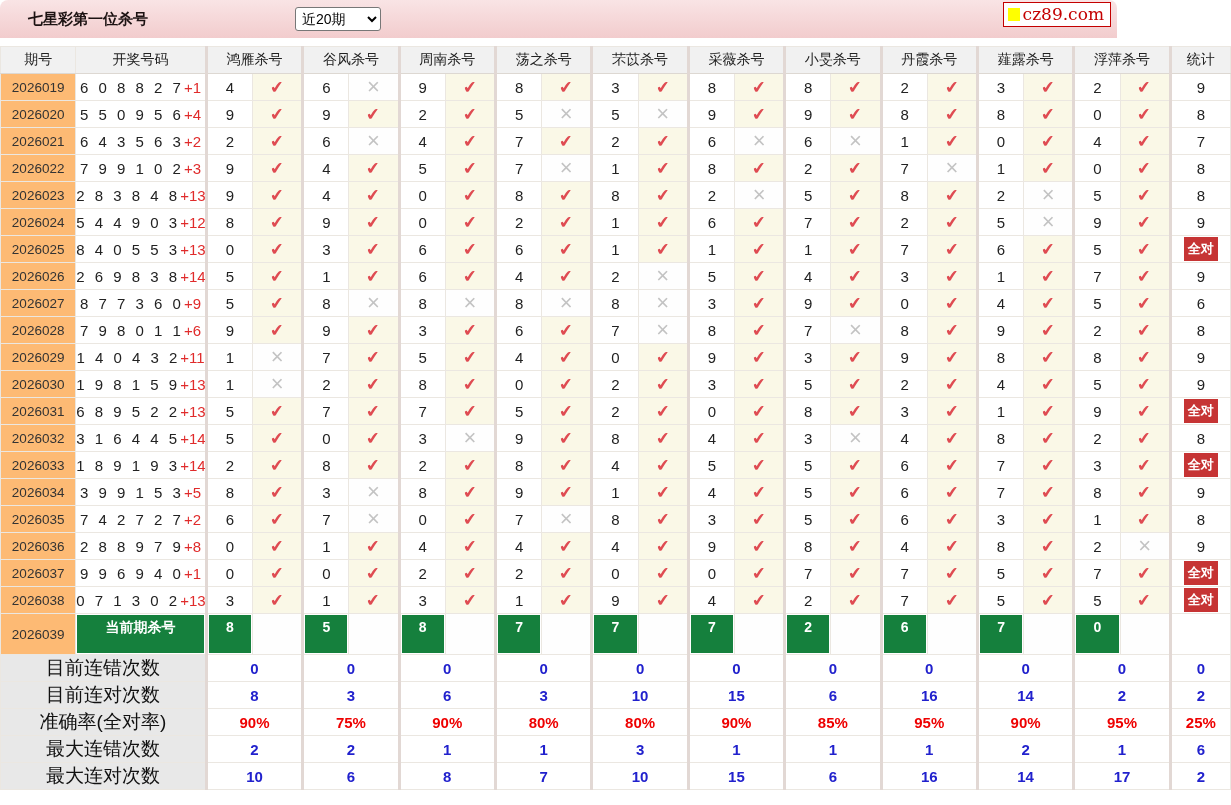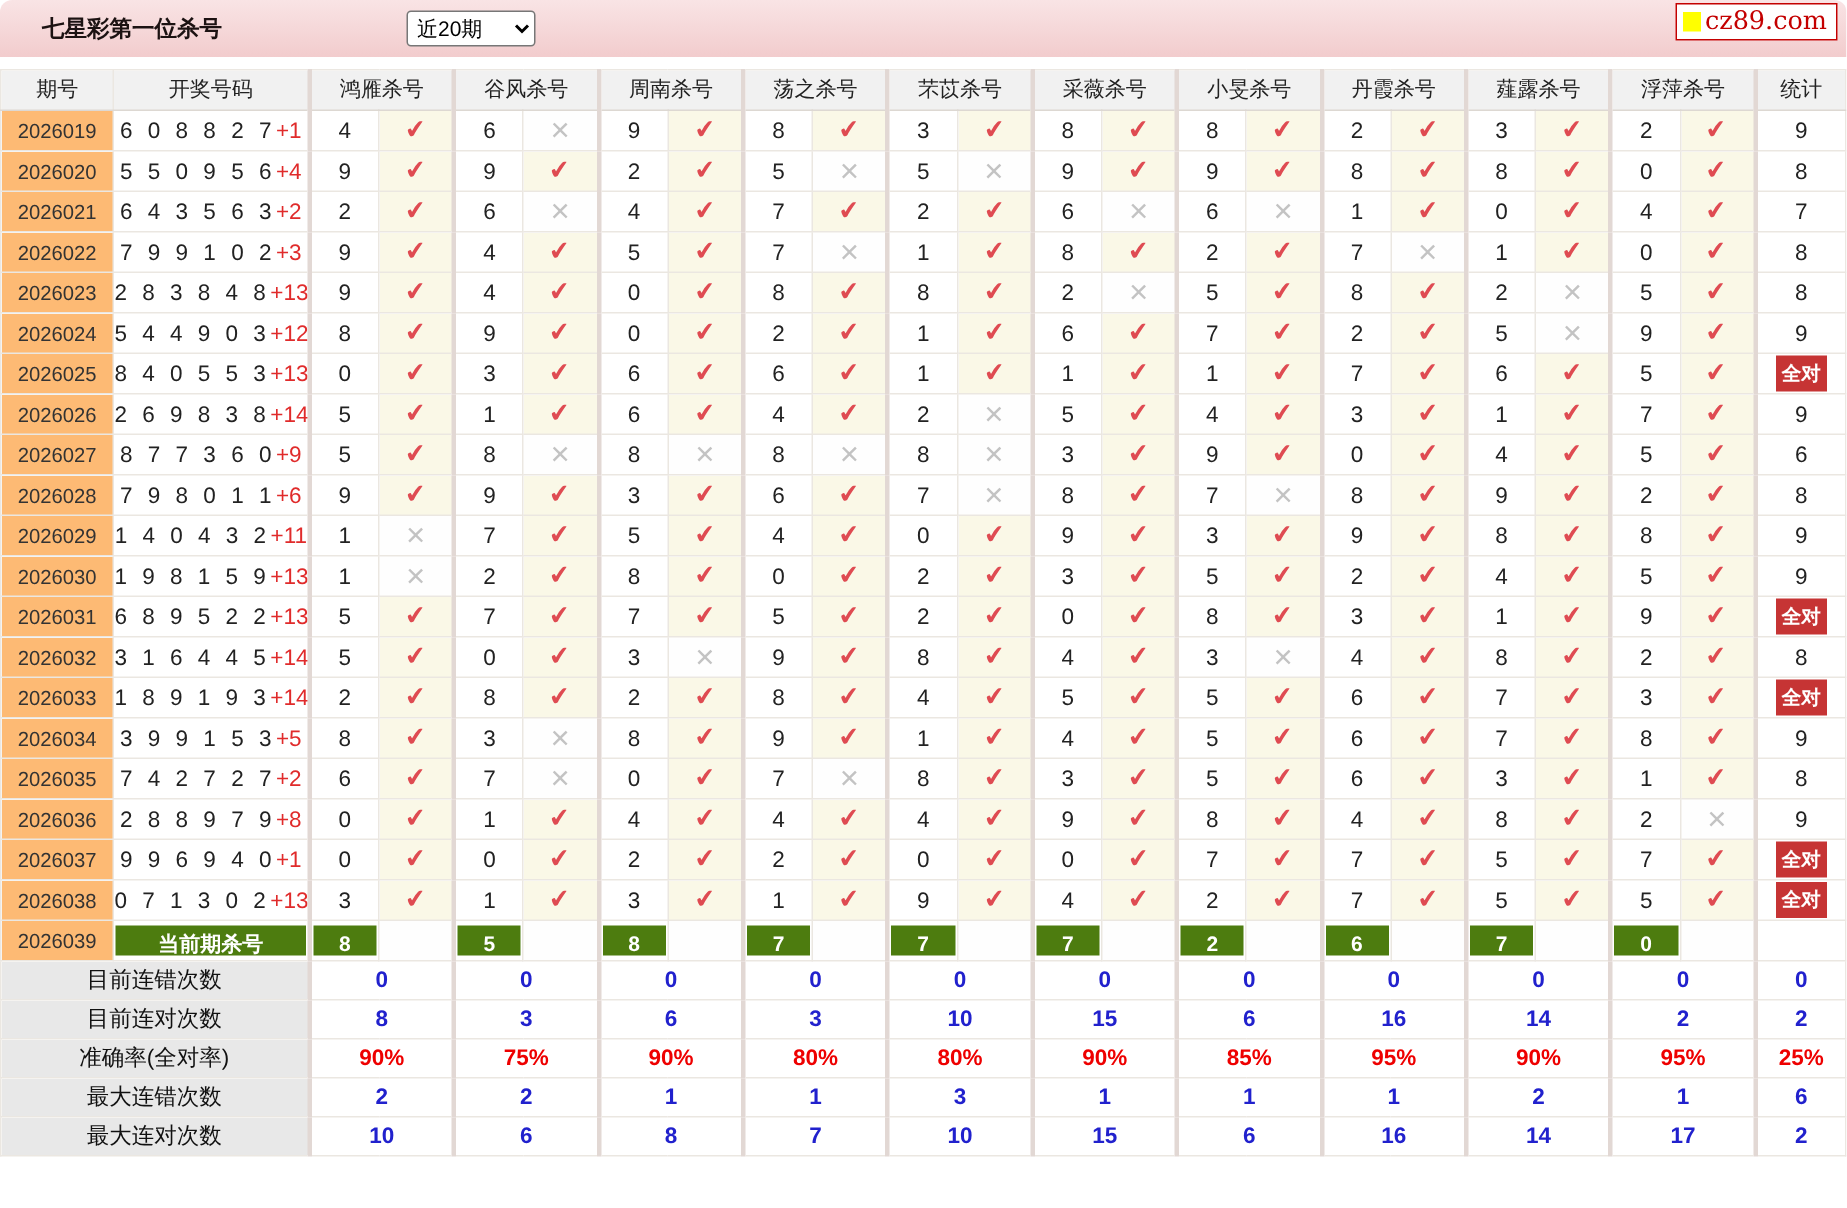--- a/index.html
+++ b/index.html
@@ -3,30 +3,30 @@
 <meta charset="utf-8">
 <style>
   * { box-sizing: border-box; margin: 0; padding: 0; }
   html, body {
     width: 1231px; height: 805px; overflow: hidden;
     background: #ffffff;
     font-family: "Liberation Sans", "DejaVu Sans", sans-serif;
   }
   
   .titlebar {
-    position: relative; width: 1231px; height: 38px;
+    position: relative; width: 1117px; height: 38px;
     background: linear-gradient(#f9e4e5, #f2cccd);
     border-radius: 8px 8px 0 0;
   }
   .titlebar .page-title {
     position: absolute; left: 28px; top: 10px;
     font-size: 15px; font-weight: bold; color: #1c1212;
   }
   .range-select {
-    position: absolute; left: 271px; top: 7px;
+    position: absolute; left: 295px; top: 7px;
     width: 86px; height: 24px;
     font-size: 14px; font-family: inherit;
     background: #ffffff; border: 1px solid #777; border-radius: 3px;
     padding: 0 2px;
   }
   .logo {
     position: absolute; right: 6px; top: 2px;
     background: #ffffff; border: 1px solid #c40000;
     padding: 1px 6px 2px 4px;
     display: flex; align-items: center; gap: 3px;
@@ -61,25 +61,25 @@
   .ck { color: #df4b52; font-size: 17px; font-weight: bold; display:inline-block; transform: rotate(-6deg); }
   .xx { color: #c3c3c3; font-size: 22px; line-height: 1; font-weight: normal; }
   td.stat { background: #fff; font-size: 15px; color: #222; padding: 1px; }
   .allbadge {
     background: #c63434; color: #fff; font-weight: bold; font-size: 13px;
     height: 24px; line-height: 24px; margin: 0 11px;
   }
   
   td.curcell { padding: 1px; background: #fff; }
   .curblock {
-    background: #4d7c0f; color: #fff; font-weight: bold;
-    height: 20px; line-height: 24px; font-size: 14px;
+    background: #15803d; color: #fff; font-weight: bold;
+    height: 38px; line-height: 24px; font-size: 14px;
   }
   
-  td.sum-label { background: #e8e8e8; font-size: 15px; color: #111; height: 26px; margin-left: 32px; }
+  td.sum-label { background: #e8e8e8; font-size: 19px; color: #111; height: 26px; margin-left: 32px; }
   td.sum-val   { background: #fff; font-weight: bold; font-size: 15px; height: 26px; }
   .c-blue { color: #2121cd; }
   .c-red  { color: #ee0000; }
 </style>
 </head>
 <body>
 
 <div class="titlebar">
   <span class="page-title">七星彩第一位杀号</span>
   <select class="range-select">

